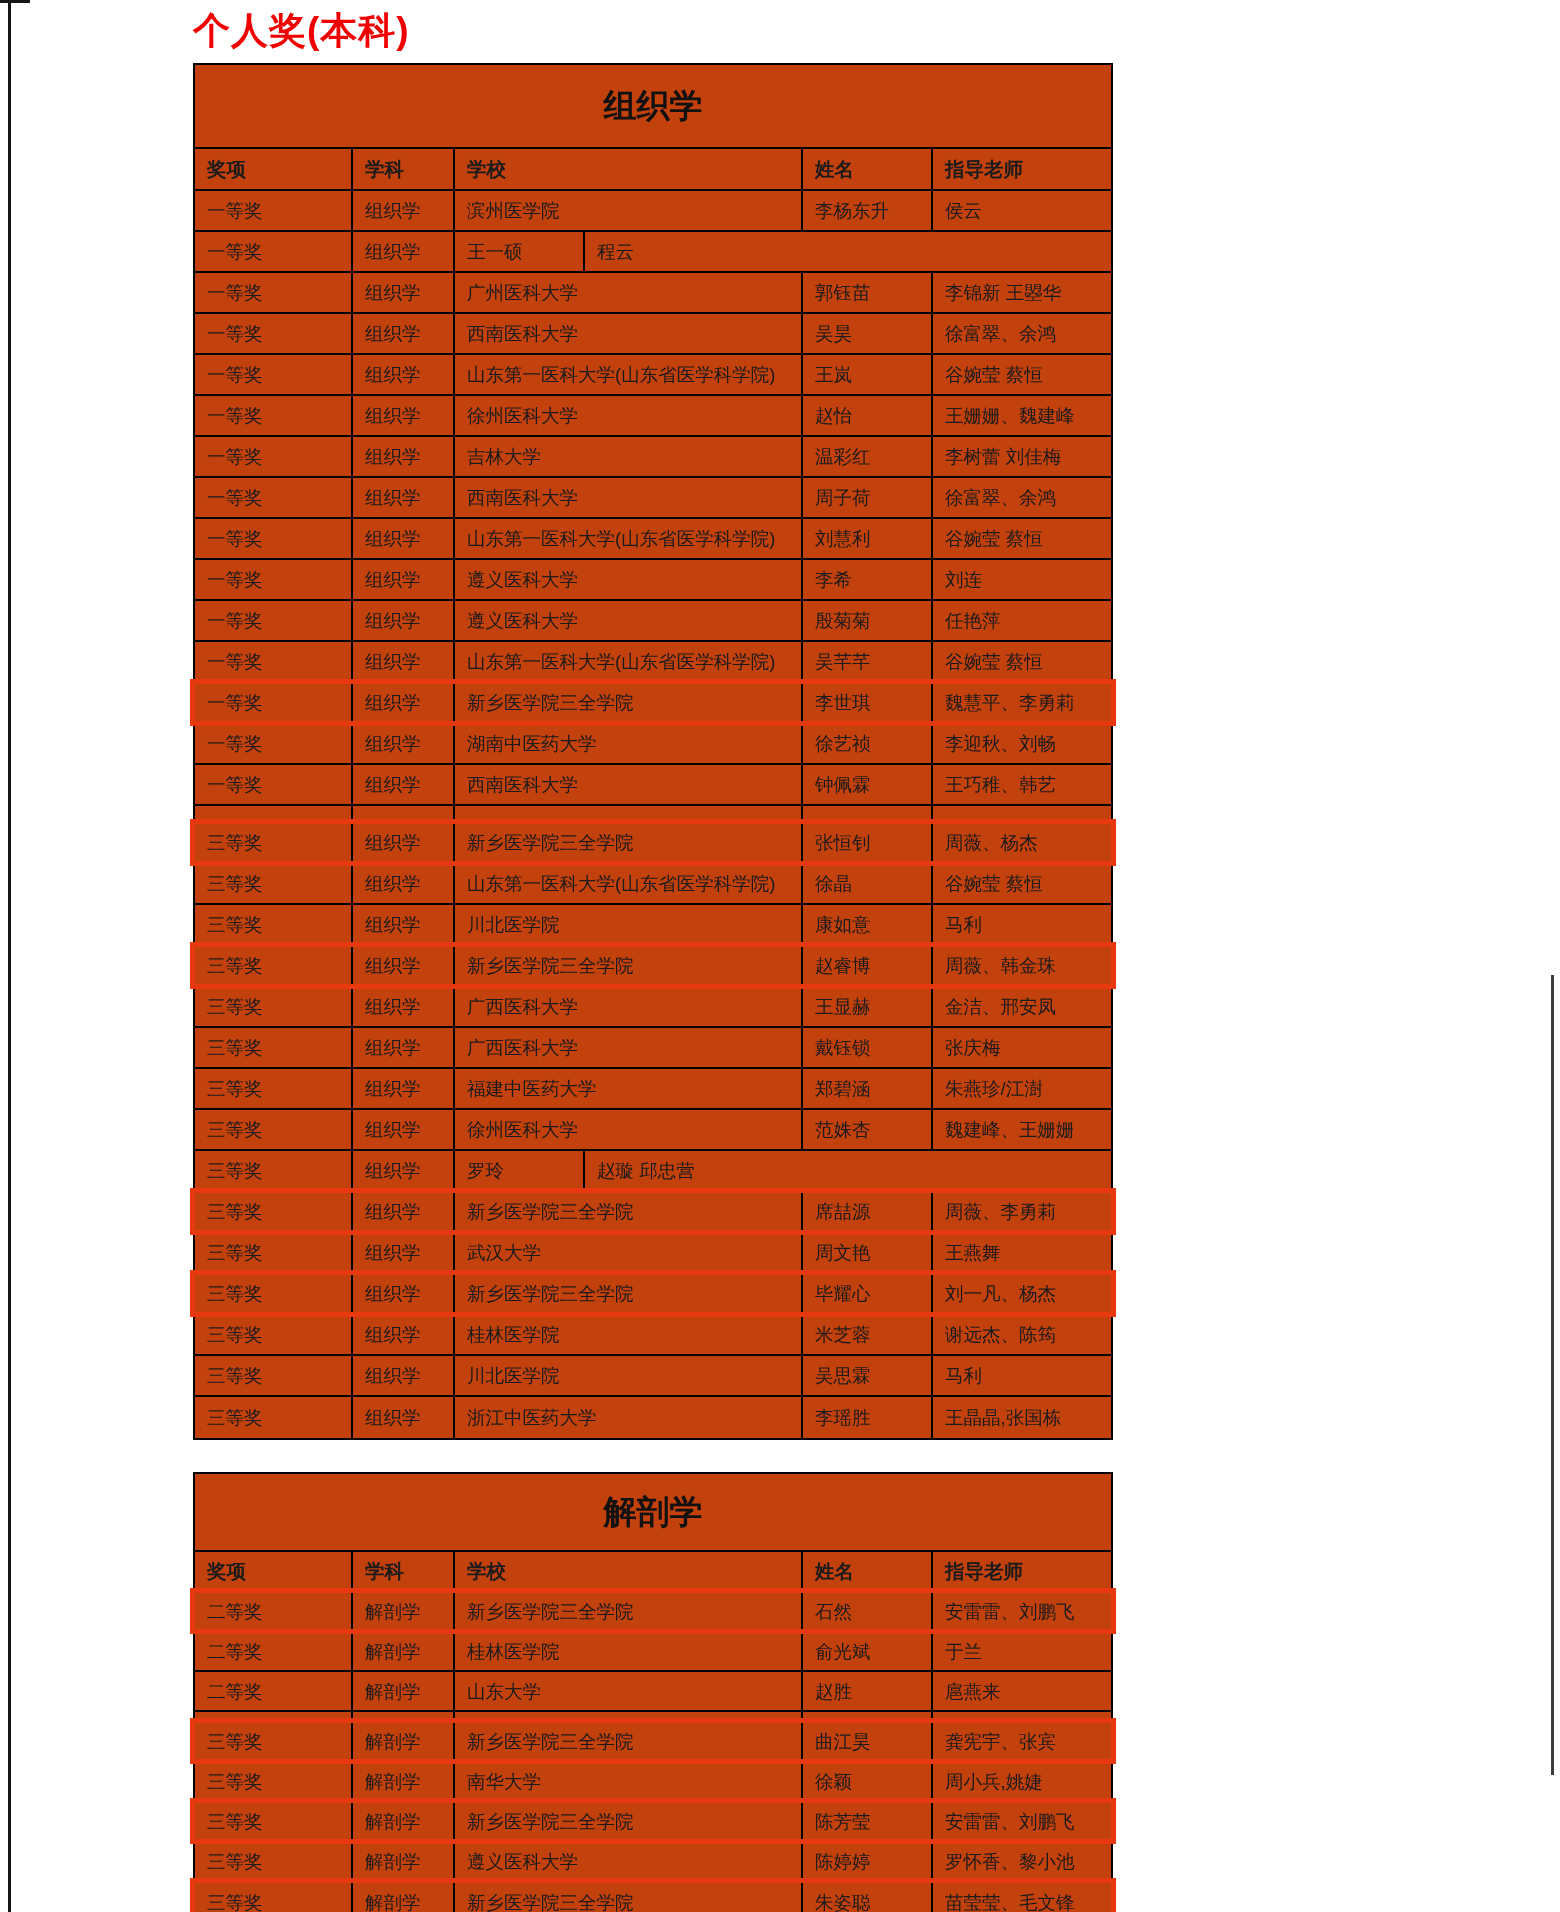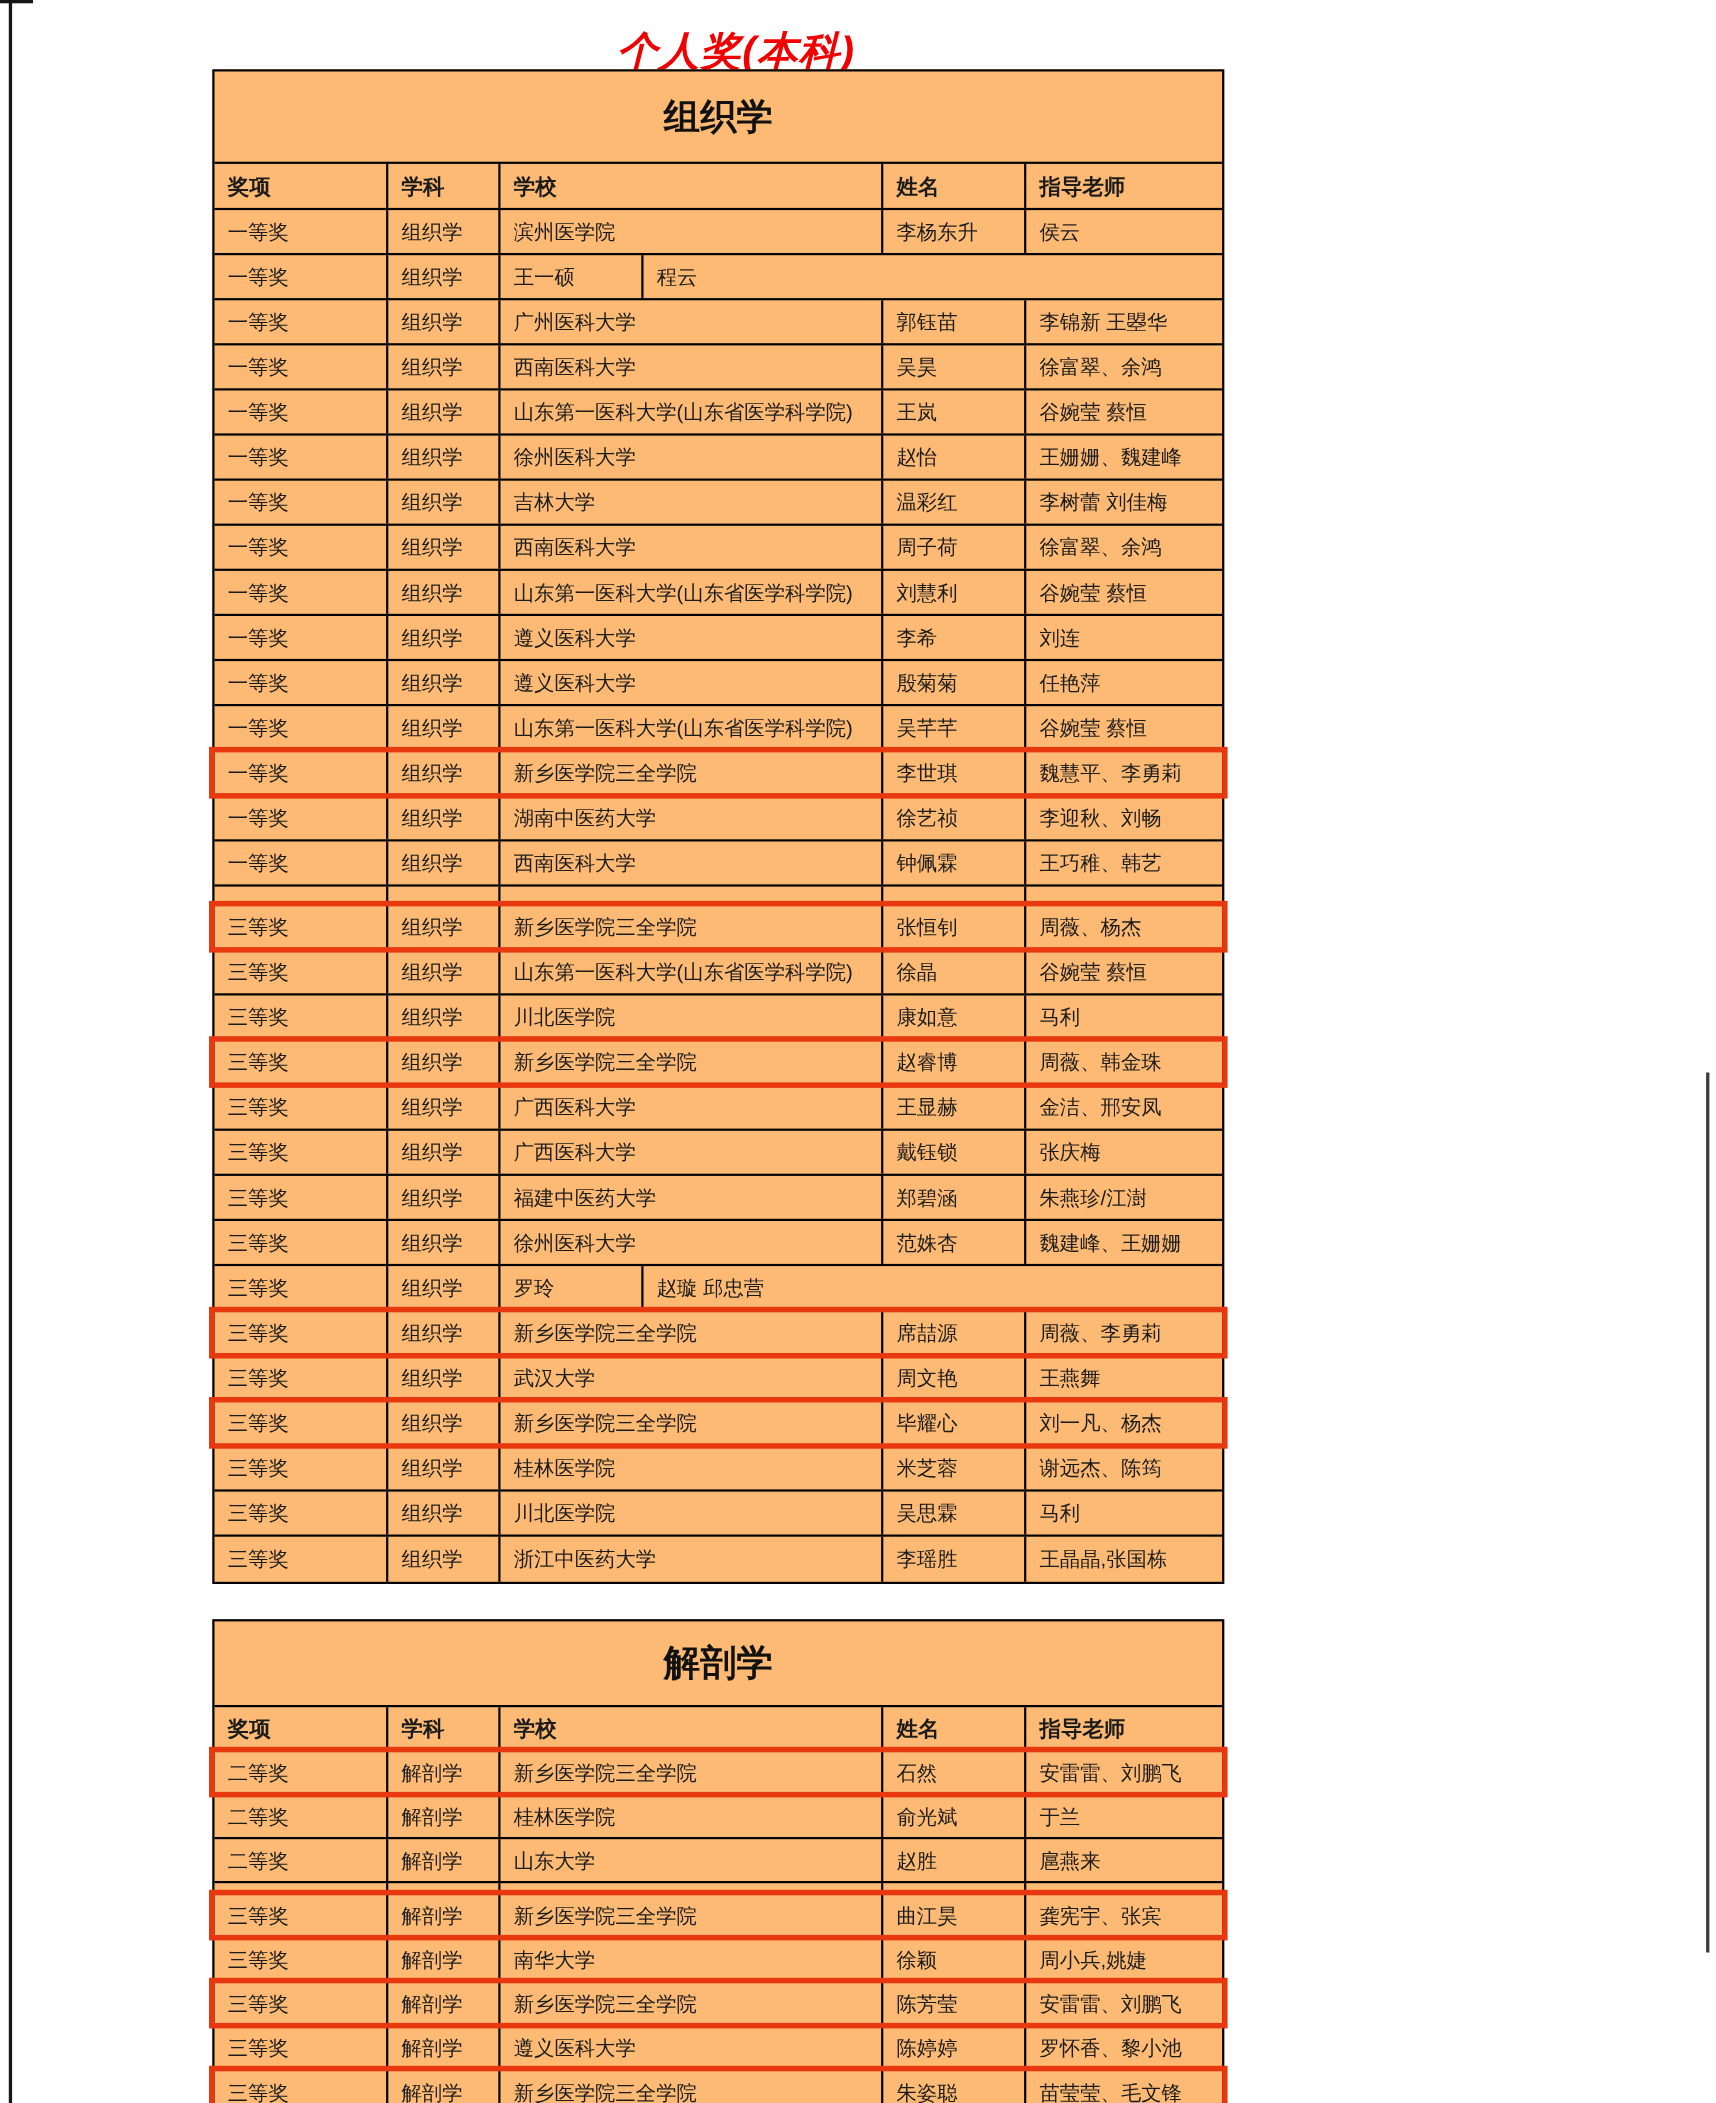--- a/index.html
+++ b/index.html
@@ -9,30 +9,29 @@
     font-family:"Liberation Sans","DejaVu Sans",sans-serif;
     color:#1b1b1b;
     overflow:hidden;
     position:relative;
   }
   .scan-line-left{position:absolute;left:8px;top:0;width:3px;height:1912px;background:#151515;}
   .scan-line-top{position:absolute;left:0;top:0;width:30px;height:3px;background:#151515;}
   .scan-line-right{position:absolute;left:1551px;top:975px;width:3px;height:800px;background:#3c3c3c;}
 
   .page-title{
-    position:absolute;left:193px;top:6px;width:920px;margin:16px;
-    text-align:center;font-size:37px;font-weight:bold;
+    position:absolute;left:193px;top:6px;width:920px;margin:0;
+    text-align:left;font-size:37px;font-weight:bold;
     color:var(--title-color,#f20000);
     letter-spacing:1px;
-    font-style:italic;
   }
 
   .award-table{
     position:absolute;left:193px;width:920px;
-    border:2px solid #000;box-sizing:border-box;background:#fdba74;
+    border:2px solid #000;box-sizing:border-box;background:#c2410c;
   }
   .t1{top:63px;}
   .t2{top:1456px;margin-top:16px;}
 
   .table-title{
     display:flex;align-items:center;justify-content:center;
     font-size:33px;font-weight:bold;color:#111;
     border-bottom:2px solid #000;box-sizing:border-box;
   }
   .t1 .table-title{height:84px;}

